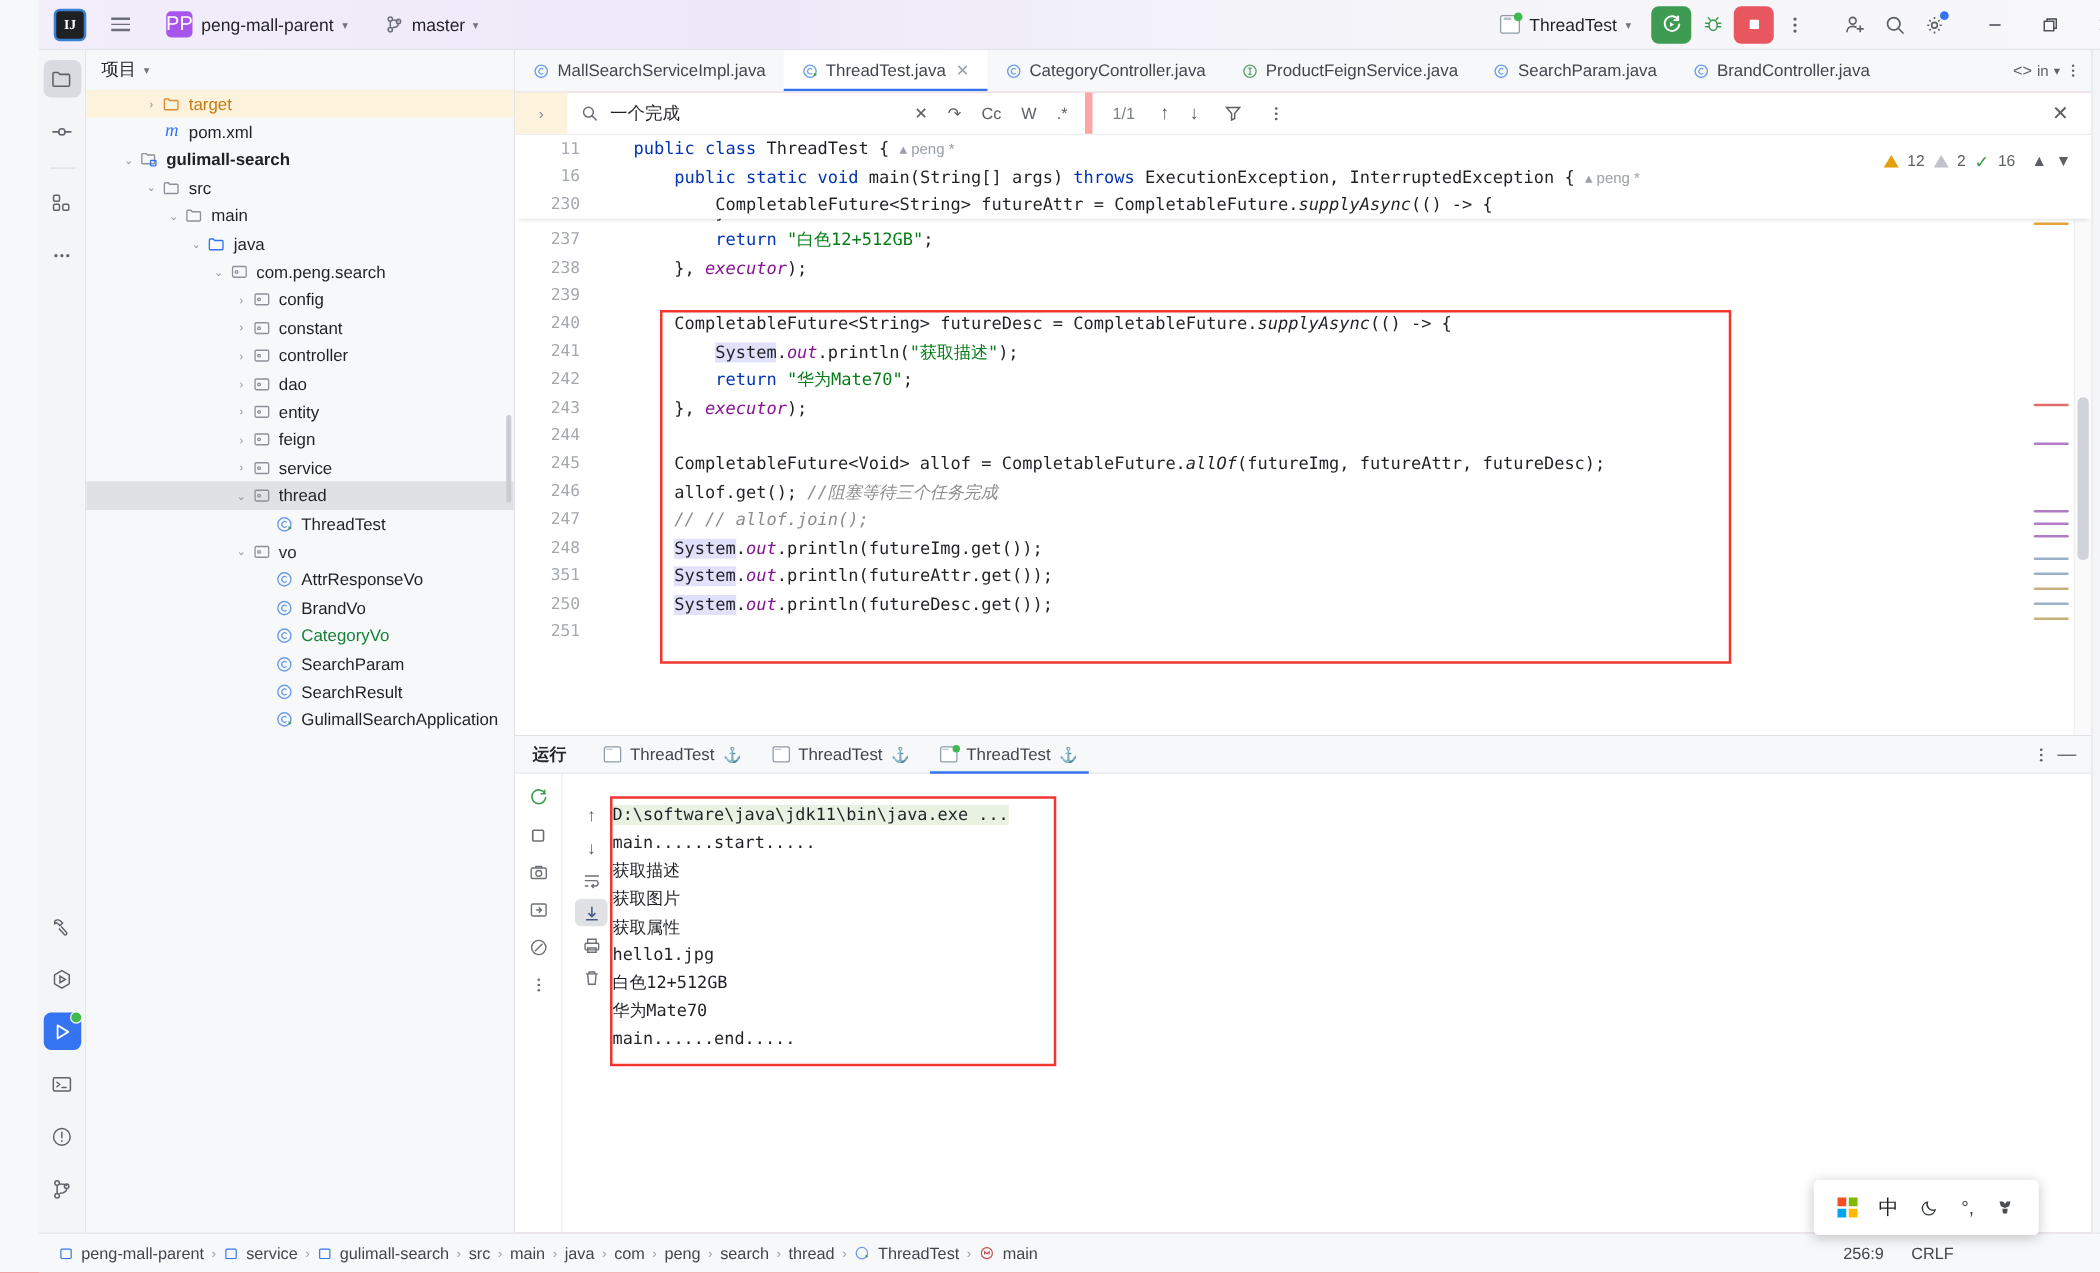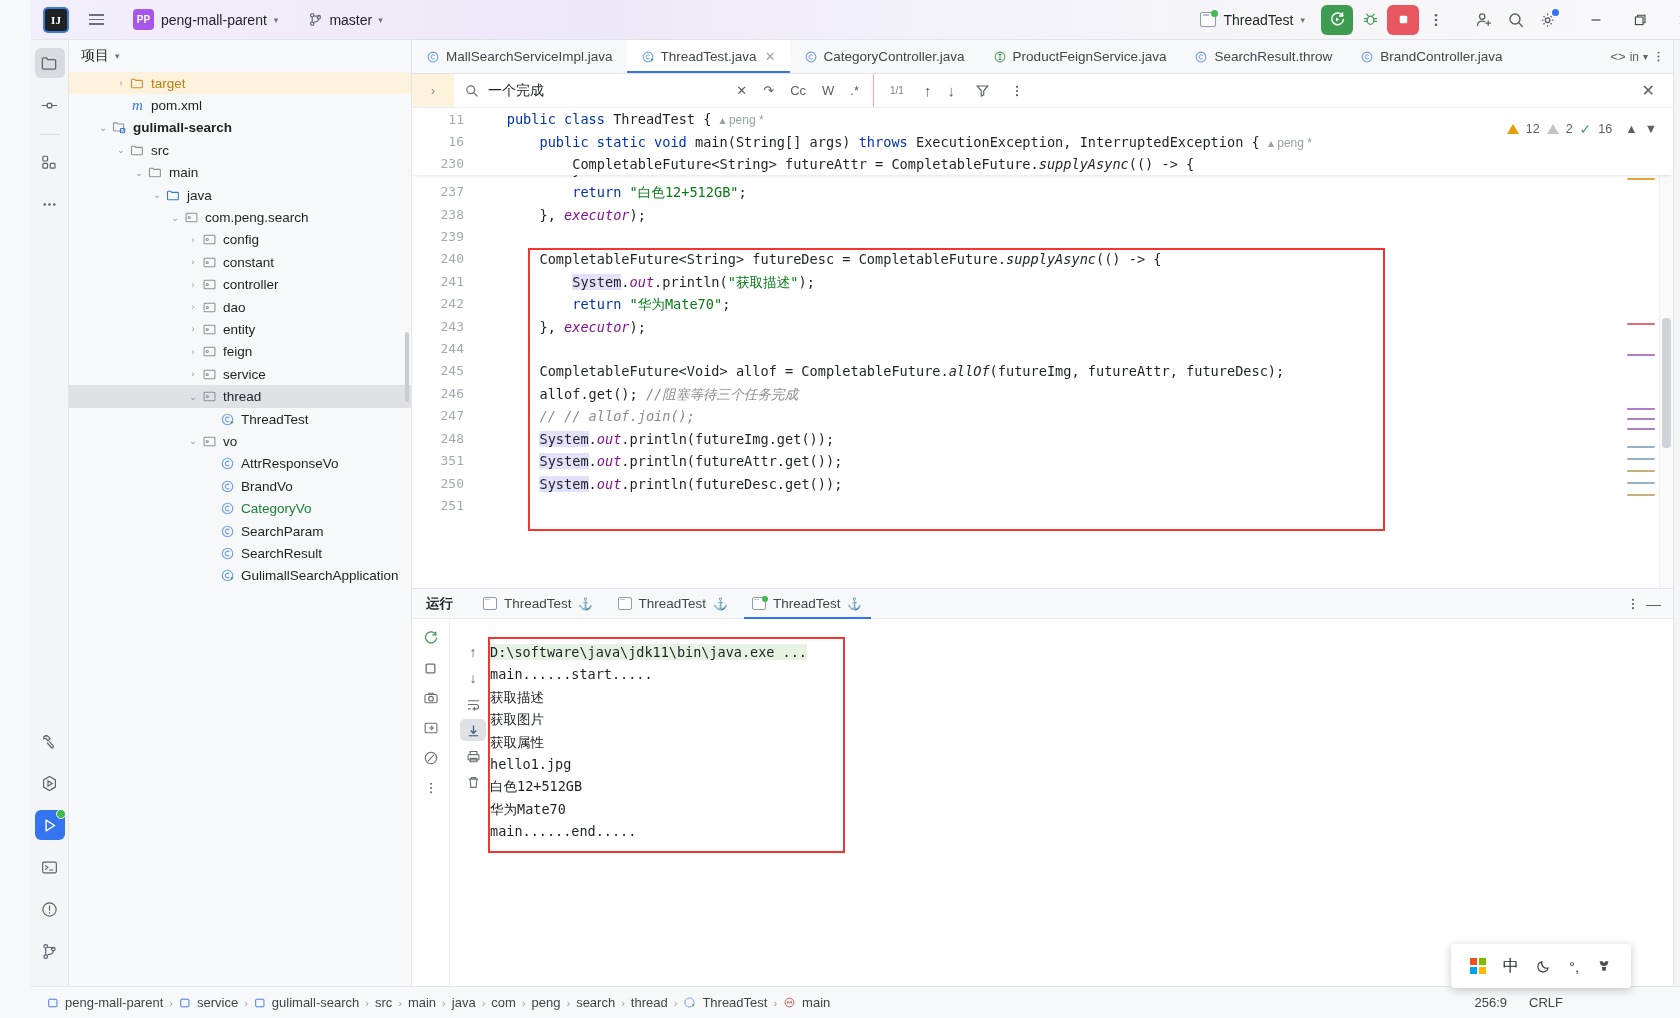--- a/index.html
+++ b/index.html
@@ -24,21 +24,21 @@
     background:#1e2022; color:#fff; font-size:11px; font-weight:bold;
     display:flex;align-items:center;justify-content:center;
     box-shadow:0 0 0 2px #3b7fd4;
     font-family:"Liberation Serif",serif;
   }
   .hamburger { width:26px;height:26px;display:flex;flex-direction:column;justify-content:center;gap:3px;align-items:center;cursor:pointer;margin-left:6px;}
   .hamburger i { display:block;width:15px;height:1.6px;background:#6b6f76; }
   .proj-chip {
     display:flex;align-items:center;gap:7px;padding:3px 8px;border-radius:5px;cursor:pointer;margin-left:14px;
   }
-  .proj-badge { width:21px;height:21px;border-radius:4px;background:#a855ec;color:#fff;font-size:10px;font-weight:bold;display:flex;align-items:center;justify-content:center;}
+  .proj-badge { width:21px;height:21px;border-radius:4px;background:#a855ec;color:#fff;font-size:16px;font-weight:normal;display:flex;align-items:center;justify-content:center;}
   .chev { font-size:9px;color:#70747c; }
   .vcs-chip { display:flex;align-items:center;gap:6px;padding:3px 8px;border-radius:5px;cursor:pointer;margin-left:12px;}
   .tb-right { margin-left:auto; display:flex; align-items:center; gap:2px; }
   .runcfg { display:flex;align-items:center;gap:7px;padding:4px 8px;border-radius:5px;cursor:pointer;margin-right:6px;}
   .runcfg-ic { position:relative;width:16px;height:15px;border:1.4px solid #8f9aa8;border-radius:2px;background:#fff; }
   .runcfg-ic:before{content:"";position:absolute;top:1.2px;left:1.2px;width:6px;height:1.4px;background:#b6c0cc;}
   .runcfg-ic:after{content:"";position:absolute;top:-3px;right:-3px;width:7px;height:7px;border-radius:50%;background:#3fb950;}
   .sq-btn { width:32px;height:30px;border-radius:6px;display:flex;align-items:center;justify-content:center;cursor:pointer; }
   .sq-btn.green { background:#3d9c52; }
   .sq-btn.red { background:#e8575f; }
@@ -77,24 +77,24 @@
   .tabs { height:34px;flex:0 0 34px;display:flex;align-items:stretch;background:#f7f8fa;border-bottom:1px solid #e4e5ea;overflow:hidden; }
   .tab { display:flex;align-items:center;gap:6px;padding:0 14px;cursor:pointer;white-space:nowrap;font-size:13.5px;color:#41464d;position:relative; }
   .tab.active { background:#fff; }
   .tab.active:after { content:"";position:absolute;left:0;right:0;bottom:0;height:2px;background:#3574f0; }
   .tab .x { color:#9aa0a8;font-size:13px;margin-left:2px; }
   .tabs-right { margin-left:auto;display:flex;align-items:center;gap:4px;padding:0 8px;color:#5d6168; }
 
   
   .findbar { height:34px;flex:0 0 34px;display:flex;align-items:center;background:#fff;border-bottom:1px solid #eceef1;position:relative; }
   .findbar .lgut { width:42px;flex:0 0 42px;display:flex;align-items:center;justify-content:center;color:#83888f;font-size:12px;background:#fdf3dd;height:100%; }
-  .findfield { display:flex;align-items:center;gap:8px;flex:0 0 420px;height:100%;padding:0 10px;border-right:1px solid #fca5a5; }
+  .findfield { display:flex;align-items:center;gap:8px;flex:0 0 420px;height:100%;padding:0 10px;border-right:6px solid #fca5a5; }
   .findfield input { border:none;outline:none;font-size:14px;font-family:"Liberation Sans",sans-serif;flex:1;background:transparent;color:#1f2126; }
   .fchip { color:#5c6066;font-size:13px;cursor:pointer;padding:2px 4px;border-radius:3px; }
-  .findstat { padding:0 16px;color:#7b8089;font-size:10px; }
+  .findstat { padding:0 16px;color:#7b8089;font-size:13px; }
   .findbar .spacer { flex:1; }
 
   
   .inspw { position:absolute;right:16px;top:0;height:34px;display:flex;align-items:center;gap:7px;font-size:12.5px;color:#5c6066; }
   .warn-tri { display:inline-block;width:0;height:0;border-left:6px solid transparent;border-right:6px solid transparent;border-bottom:10px solid #e3a008;position:relative; }
   .warn-tri.gray { border-bottom-color:#c0c4ca; }
 
   
   .codewrap { flex:1;display:flex;min-height:0;position:relative;overflow:hidden;background:#fff; }
   .gutter { width:62px;flex:0 0 62px;text-align:right;padding-right:10px;color:#a4a9b0;font-family:"DejaVu Sans Mono",monospace;font-size:13px;line-height:22.4px;padding-top:6px;user-select:none; }
@@ -627,21 +627,21 @@
             </span>
             <span>ProductFeignService.java</span>
           </div>
           <div class="tab">
             <span>
               <svg width="14" height="14" viewBox="0 0 16 16" fill="none" stroke="#6c9ce8" stroke-width="1.2">
                 <circle cx="8" cy="8" r="5.6"></circle>
                 <path d="M9.9 6.3a2.4 2.4 0 1 0 0 3.4" stroke-width="1.1"></path>
               </svg>
             </span>
-            <span>SearchResult.throw</span>
+            <span>SearchParam.java</span>
           </div>
           <div class="tab">
             <span>
               <svg width="14" height="14" viewBox="0 0 16 16" fill="none" stroke="#6c9ce8" stroke-width="1.2">
                 <circle cx="8" cy="8" r="5.6"></circle>
                 <path d="M9.9 6.3a2.4 2.4 0 1 0 0 3.4" stroke-width="1.1"></path>
               </svg>
             </span>
             <span>BrandController.java</span>
           </div>

